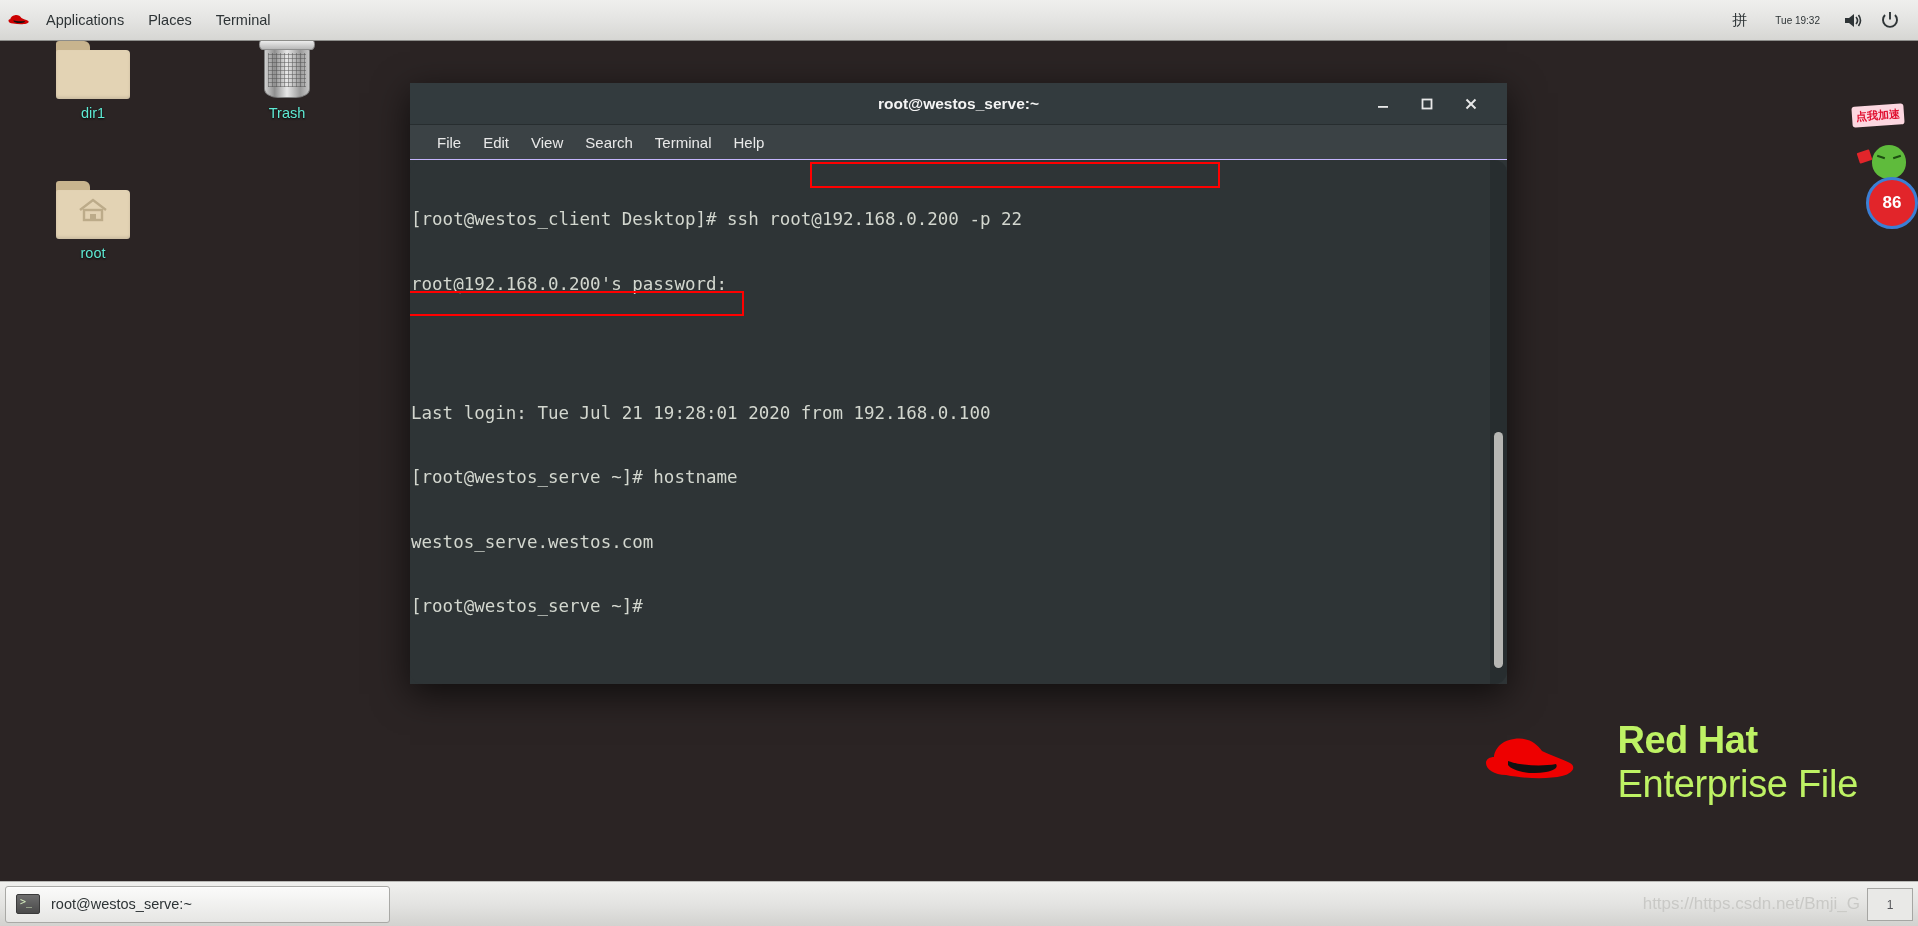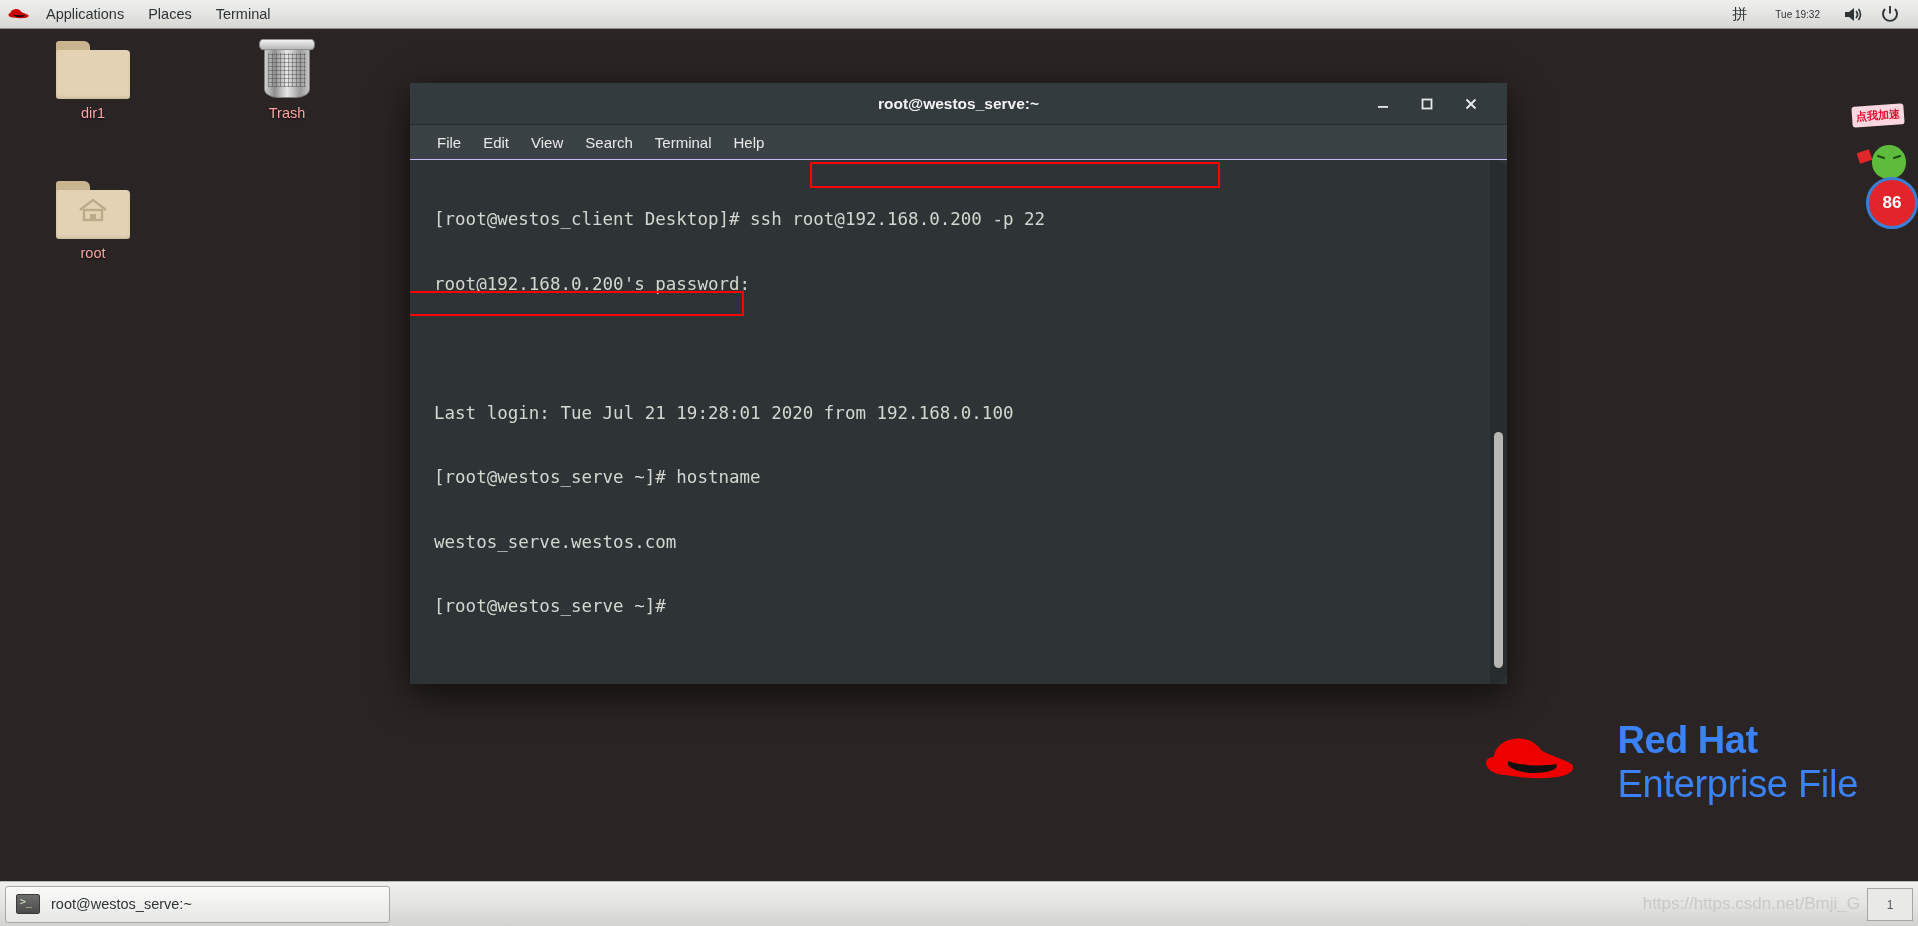--- a/index.html
+++ b/index.html
@@ -11,21 +11,21 @@
   }
 
   
   #desktop {
     position:absolute; left:0; top:29px; right:0; bottom:45px;
     background:#2b2424;
   }
 
   
   #top-panel {
-    position:absolute; left:0; top:0; width:1918px; height:29px;
+    position:absolute; left:0; top:0; width:1918px; height:41px;
     background:linear-gradient(to bottom,#efefed 0%,#e4e4e2 50%,#d6d6d3 100%);
     border-bottom:1px solid #8d8d8a;
     display:flex; align-items:center;
     font-size:14.5px; color:#2e3436;
     z-index:40;
     text-align:center;
   }
   .panel-left { display:flex; align-items:center; height:100%; }
   .panel-right { display:flex; align-items:center; height:100%; margin-left:auto; padding-right:10px; }
   .panel-item {
@@ -34,21 +34,21 @@
   }
   .rh-logo-small { width:26px; height:17px; position:relative; margin-left:8px; }
   .rh-logo-small svg { display:block; }
   .ime { font-family:"DejaVu Sans", sans-serif; font-size:15px; padding:0 14px; }
   .clock { padding:0 14px; font-size:10px; }
   .tray-icon { padding:0 9px; display:flex; align-items:center; }
 
   
   .desk-icon {
     position:absolute; width:110px; text-align:center;
-    color:#fca5a5; font-size:14.5px;
+    color:#5eead4; font-size:14.5px;
     text-shadow:0 1px 2px rgba(0,0,0,0.9);
   }
   .desk-icon .glyph { height:66px; display:flex; align-items:center; justify-content:center; }
   .desk-icon .cap { margin-top:2px; }
 
   
   .folder { width:74px; height:58px; position:relative; }
   .folder .tab {
     position:absolute; left:0; top:0; width:34px; height:12px;
     background:#c8b48e; border-radius:3px 6px 0 0;
@@ -113,21 +113,21 @@
     height:35px; background:#3b4245;
     display:flex; align-items:center; padding-left:16px;
     font-size:15px; color:#e9e9e9;
     border-bottom:1px solid #c4b5fd;
     flex:none;
   }
   #menubar .mi { padding:0 11px; height:100%; display:flex; align-items:center; }
 
   #term-body {
     flex:1; position:relative; background:#2e3436; overflow:hidden;
-    padding:6px 0 0 24px;
+    padding:6px 0 0 1px;
     border-radius:13px;
   }
   #term-text {
     font-family:"DejaVu Sans Mono","Liberation Mono",monospace;
     font-size:17.5px; line-height:21.5px; color:#d3d7cf;
     white-space:pre;
   }
   #term-text .blank { height:21.5px; }
 
   
@@ -145,21 +145,21 @@
     position:absolute; left:4px; width:9px; top:52%; height:45%;
     background:#b6b6b3; border-radius:5px;
   }
 
   
   #rhel-brand {
     position:absolute; right:60px; bottom:78px;
     display:flex; align-items:center; gap:22px;
     z-index:5;
   }
-  #rhel-brand .txt { color:#3b82f6; line-height:1.0; }
+  #rhel-brand .txt { color:#bef264; line-height:1.0; }
   #rhel-brand .l1 { font-size:38px; font-weight:bold; letter-spacing:-.5px; }
   #rhel-brand .l2 { font-size:38px; margin-top:6px; letter-spacing:-.3px; }
 
   
   #taskbar {
     position:absolute; left:0; bottom:0; width:1918px; height:45px;
     background:linear-gradient(to bottom,#f0f0ee 0%,#e2e2e0 55%,#d2d2cf 100%);
     border-top:1px solid #b8b8b5;
     display:flex; align-items:center;
     z-index:40;

